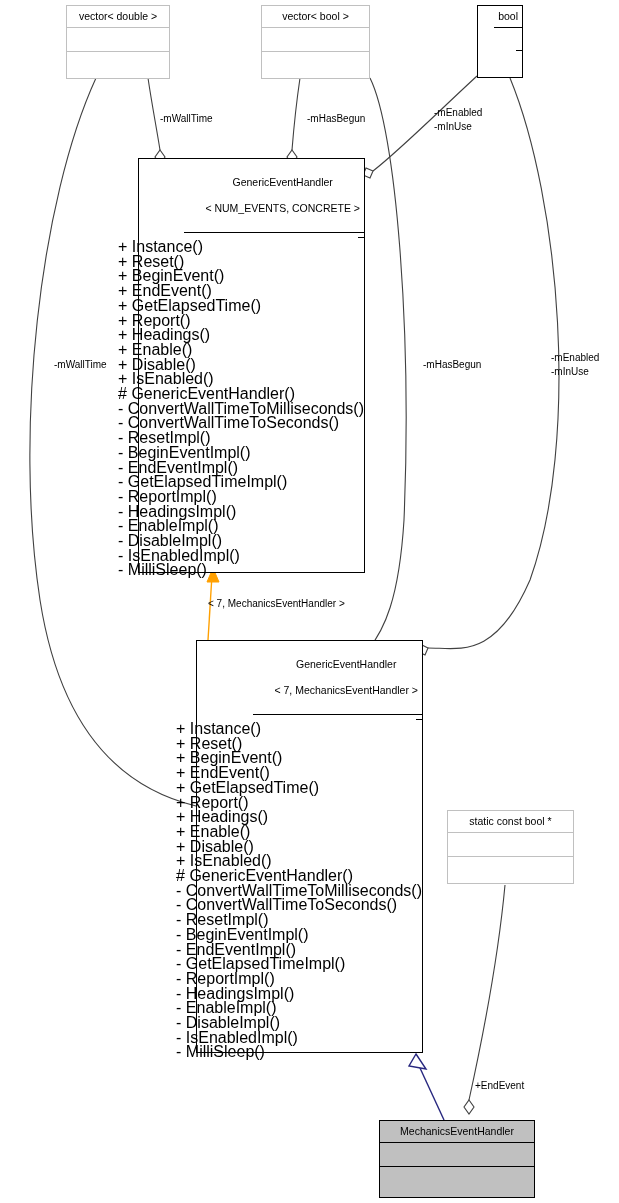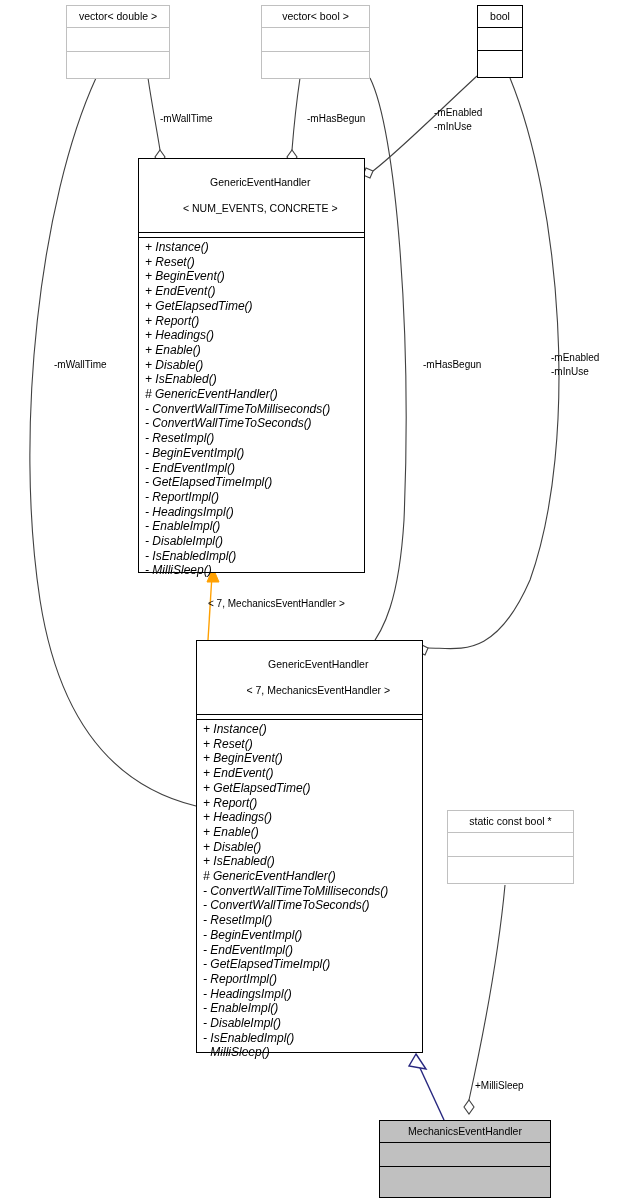--- a/index.html
+++ b/index.html
@@ -21,21 +21,21 @@
     height: 1203px;
   }
   .uml-box {
     position: absolute;
     box-sizing: border-box;
     background: #ffffff;
     border: 1px solid #c0c0c0;
     display: flex;
     flex-direction: column;
   }
-  .uml-box.solid { border-color: #000000; }
+  .uml-box.solid { border-color: #000000; align-items: flex-end; }
   .uml-box.filled { background: #c0c0c0; border-color: #000000; }
   .uml-title {
     box-sizing: border-box;
     text-align: center;
     font-size: 10.5px;
     color: #000;
     line-height: 13px;
     padding: 4px 4px 4px 4px;
     white-space: pre;
     border-bottom: 1px solid #c0c0c0;
@@ -45,26 +45,25 @@
     box-sizing: border-box;
     border-bottom: 1px solid #c0c0c0;
     font-size: 10.5px;
     line-height: 14.7px;
     padding: 2px 0 2px 6px;
     white-space: pre;
   }
   .solid > .uml-attrs, .filled > .uml-attrs { border-bottom-color: #000; }
   .uml-ops {
     box-sizing: border-box;
-    font-size: 12px;
+    font-size: 16px;
     line-height: 14.7px;
     padding: 2px 0 2px 6px;
     white-space: pre;
     flex: 1 1 auto;
-    font-style: italic;
   }
   .edge-label {
     position: absolute;
     font-size: 10px;
     line-height: 13.5px;
     color: #000;
     white-space: pre;
   }
   svg { position: absolute; left: 0; top: 0; overflow: visible; }
 </style>
@@ -137,21 +136,21 @@
     <div class="uml-attrs" style="height:26px;"></div>
     <div class="uml-ops"><div>+ Instance()</div><div>+ Reset()</div><div>+ BeginEvent()</div><div>+ EndEvent()</div><div>+ GetElapsedTime()</div><div>+ Report()</div><div>+ Headings()</div><div>+ Enable()</div><div>+ Disable()</div><div>+ IsEnabled()</div><div># GenericEventHandler()</div><div>- ConvertWallTimeToMilliseconds()</div><div>- ConvertWallTimeToSeconds()</div><div>- ResetImpl()</div><div>- BeginEventImpl()</div><div>- EndEventImpl()</div><div>- GetElapsedTimeImpl()</div><div>- ReportImpl()</div><div>- HeadingsImpl()</div><div>- EnableImpl()</div><div>- DisableImpl()</div><div>- IsEnabledImpl()</div><div>- MilliSleep()</div></div>
   </div>
 
   <div class="uml-box" style="left:447px; top:810px; width:127px; height:74px;">
     <div class="uml-title">static const bool *</div>
     <div class="uml-attrs" style="height:24px;"></div>
     <div class="uml-ops"></div>
   </div>
 
-  <div class="uml-box filled" style="left:379px; top:1120px; width:172px; height:78px;">
+  <div class="uml-box filled" style="left:379px; top:1120px; width:156px; height:78px;">
     <div class="uml-title">MechanicsEventHandler</div>
     <div class="uml-attrs" style="height:24px;"></div>
     <div class="uml-ops"></div>
   </div>
 
   <div class="edge-label" style="left:160px; top:112px;">-mWallTime</div>
 
   <div class="edge-label" style="left:307px; top:112px;">-mHasBegun</div>
 
   <div class="edge-label" style="left:434px; top:106px;">-mEnabled
@@ -159,15 +158,15 @@
 
   <div class="edge-label" style="left:54px; top:358px;">-mWallTime</div>
 
   <div class="edge-label" style="left:423px; top:358px;">-mHasBegun</div>
 
   <div class="edge-label" style="left:551px; top:351px;">-mEnabled
 -mInUse</div>
 
   <div class="edge-label" style="left:208px; top:597px;">&lt; 7, MechanicsEventHandler &gt;</div>
 
-  <div class="edge-label" style="left:475px; top:1079px;">+MilliSleep</div>
+  <div class="edge-label" style="left:475px; top:1079px;">+EndEvent</div>
 
 </div>
 
 </body></html>

